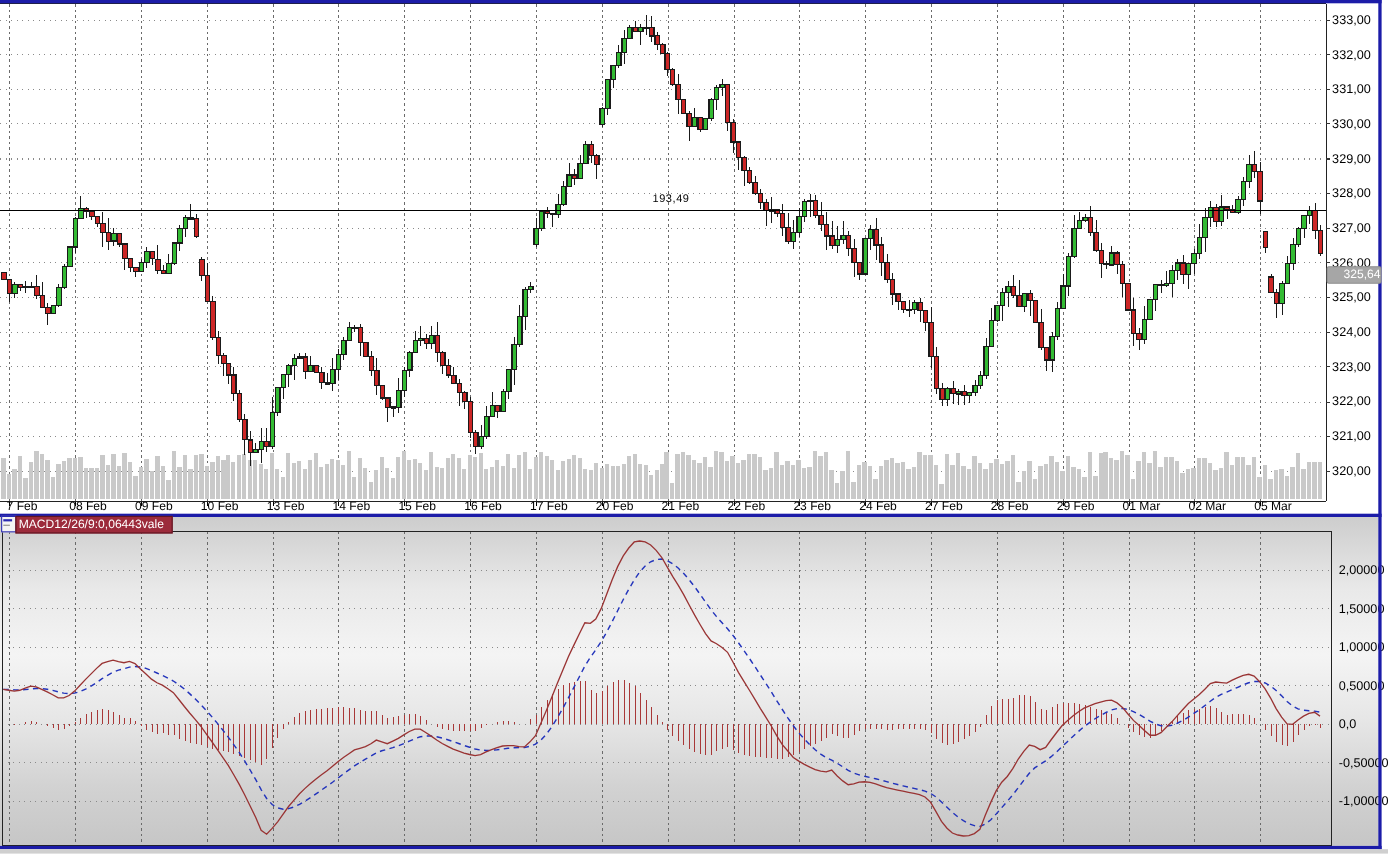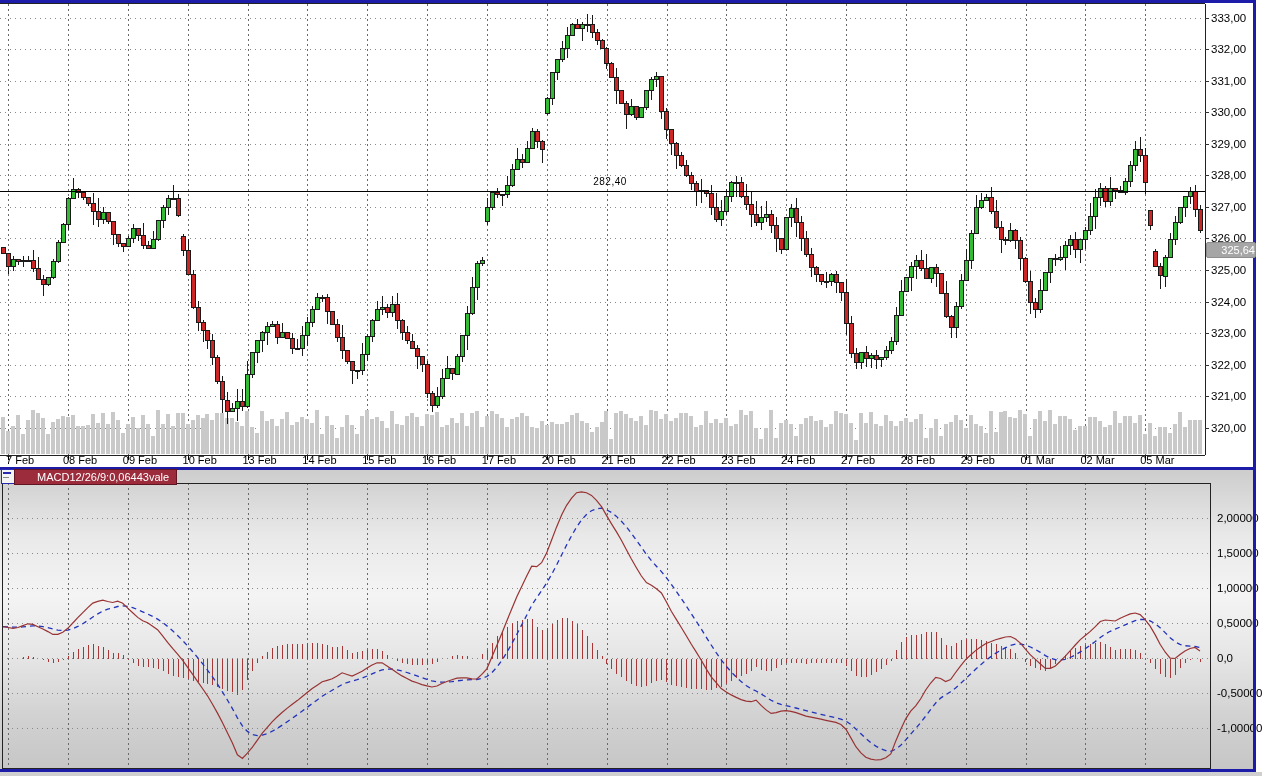--- a/index.html
+++ b/index.html
@@ -32,21 +32,21 @@
     left:1px;top:469px;width:12px;height:13px;background:#f4f4f4;
     border:1px solid #2a2ab0;z-index:5;
   }
   #macd-badge-icon::before{
     content:"";position:absolute;left:1px;top:2px;width:8px;height:2px;background:#2a2ab0;
   }
   #macd-badge-icon::after{
     content:"";position:absolute;left:1px;top:7px;width:6px;height:1px;background:#888;
   }
   #macd-badge{
-    left:14px;top:469px;height:14px;line-height:14px;padding:0 7px 0 22px;
+    left:14px;top:469px;height:14px;line-height:14px;padding:0 7px 0 2px;
     background:#9c2b3b;border:1px solid #5f1522;
     color:#ffffff;font-size:11px;white-space:nowrap;z-index:5;
   }
   text{font-family:"Liberation Sans",sans-serif;}
 </style>
 </head>
 <body>
 
 <div id="win-top-border" class="abs"></div>
 <div id="macd-bg" class="abs"></div>
@@ -1174,21 +1174,21 @@
       <text x="1217" y="592.0" font-size="11.5" fill="#000">1,00000</text>
       <text x="1217" y="627.0" font-size="11.5" fill="#000">0,50000</text>
       <text x="1217" y="662.0" font-size="11.5" fill="#000">0,0</text>
       <text x="1217" y="697.0" font-size="11.5" fill="#000">-0,50000</text>
       <text x="1217" y="732.0" font-size="11.5" fill="#000">-1,00000</text>
     </g>
     <rect x="0" y="4" width="1205" height="451" fill="transparent"></rect>
     <rect x="2" y="483" width="1208" height="285" fill="transparent"></rect>
   </svg>
 
-<div id="hline-label" class="abs">282,40</div>
+<div id="hline-label" class="abs">193,49</div>
 <div id="last-price-badge" class="abs">325,64</div>
 <div id="macd-badge-icon" class="abs"></div>
 <div id="macd-badge" class="abs">MACD12/26/9:0,06443vale</div>
 
 <div id="win-right-border" class="abs"></div>
 <div id="panel-separator" class="abs"></div>
 <div id="win-bottom-border" class="abs"></div>
 <div id="bottom-strip" class="abs"></div>
 
 </body></html>

